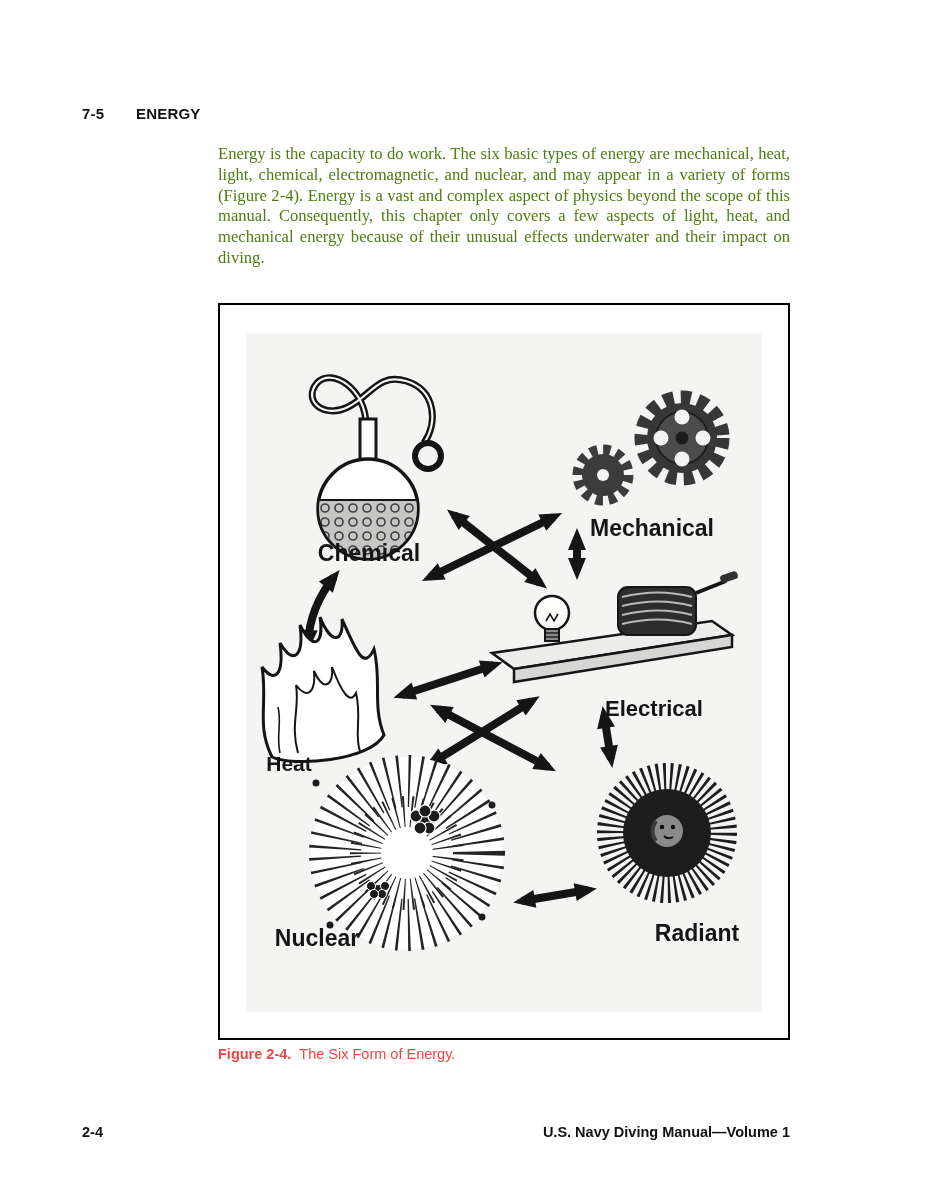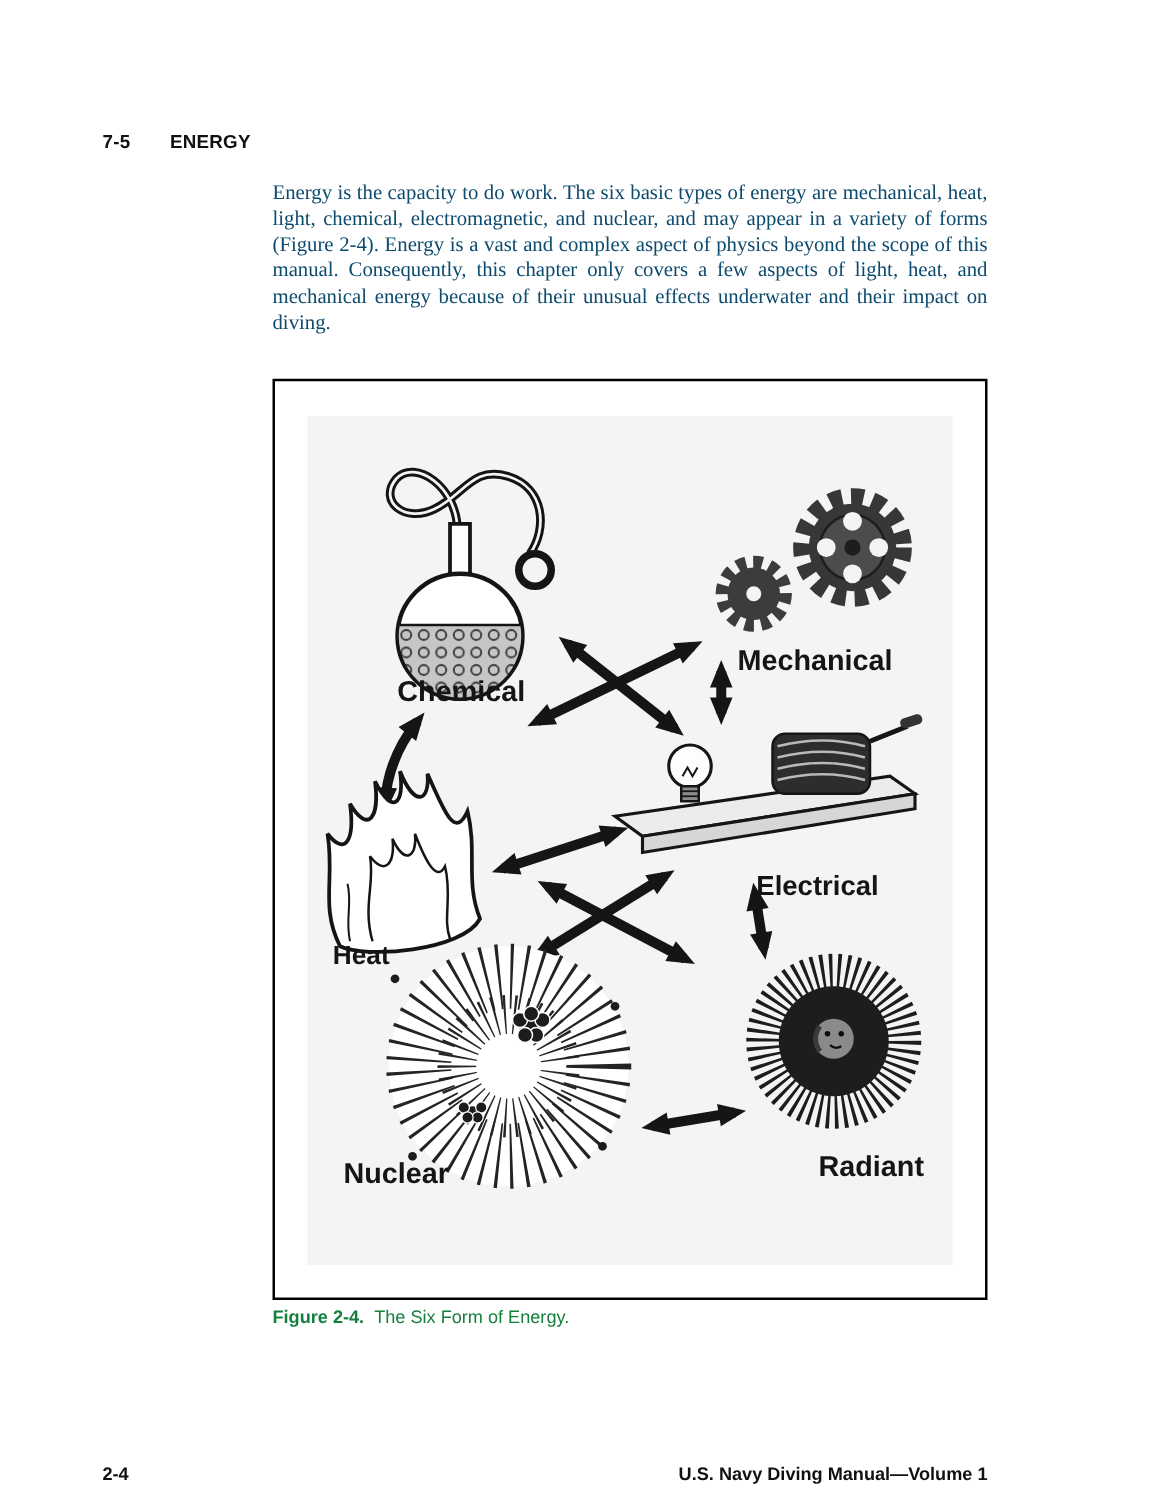--- a/index.html
+++ b/index.html
@@ -8,42 +8,42 @@
     font-family:"Liberation Serif", serif; color:#111; overflow:hidden;
   }
   .section-heading {
     position:absolute; left:82px; top:105px;
     font-family:"Liberation Sans", sans-serif; font-weight:bold; font-size:15px;
     letter-spacing:0.2px;
   }
   .section-number { display:inline-block; width:54px; }
   .body-text {
     position:absolute; left:218px; top:144px; width:572px; margin:0;
-    font-size:16.6px; line-height:20.8px; text-align:justify; color:#0c4a6e;
+    font-size:16.6px; line-height:20.8px; text-align:justify; color:#4d7c0f;
   }
   .figure-box {
     position:absolute; left:218px; top:303px; width:572px; height:737px;
     border:2px solid #000; background:#fff; margin:0; box-sizing:border-box;
   }
   .figure-inner {
     position:absolute; left:26px; top:28px; right:26px; bottom:26px;
     background:#f4f4f2;
   }
   .art { position:absolute; left:0; top:0; width:100%; height:100%; }
   .arrow { stroke:#151515; stroke-width:8; fill:none;
            marker-start:url(#head); marker-end:url(#head); }
   .fig-label { font-family:"Liberation Sans", sans-serif; font-weight:bold;
                fill:#151515; }
   .caption {
     position:absolute; left:218px; top:1046px;
-    font-family:"Liberation Sans", sans-serif; font-size:14.5px; color:#15803d;
+    font-family:"Liberation Sans", sans-serif; font-size:14.5px; color:#ef4444;
   }
   .caption-label { font-weight:bold; margin-right:8px; }
   .footer {
-    position:absolute; left:82px; top:1172px; width:708px;
+    position:absolute; left:82px; top:1124px; width:708px;
     display:flex; justify-content:space-between;
     font-family:"Liberation Sans", sans-serif; font-weight:bold; font-size:14.5px;gap:22px;
   }
 </style>
 </head>
 <body>
 
 <div class="page">
 
   <div class="section-heading">

